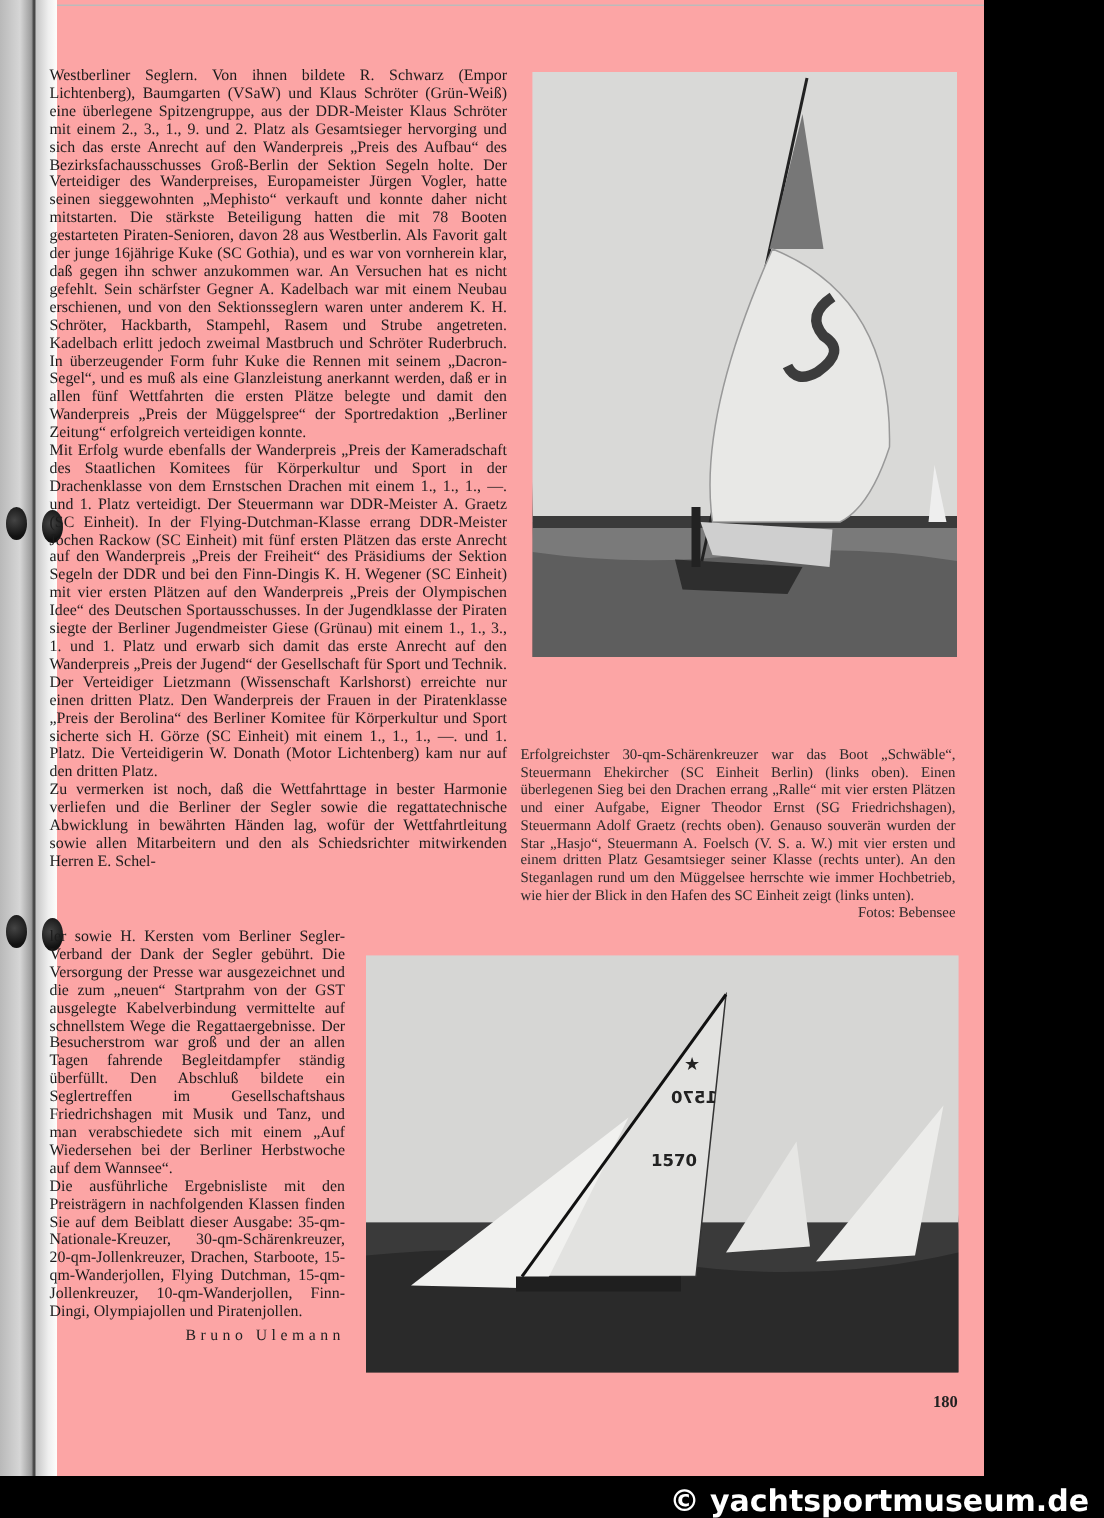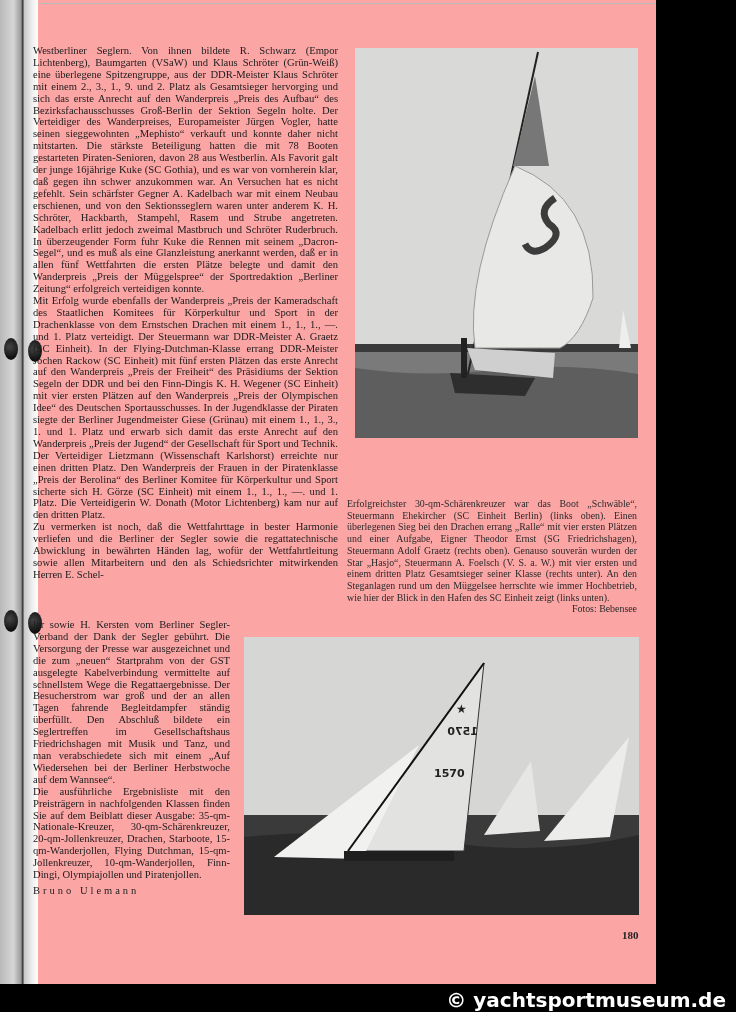--- a/index.html
+++ b/index.html
@@ -33,21 +33,21 @@
   .col-text {
     position: absolute; color: #1c1c1c; font-size: 10.6px; line-height: 11.9px;
     text-align: justify; hyphens: manual;
   }
   .col-text p { margin: 0; text-indent: 0; }
   #left-main { left: 33px; top: 45px; width: 305px; }
   #left-narrow { left: 33px; top: 587px; width: 197px; margin-top: 32px; }
   #caption { left: 347px; top: 498px; width: 290px; font-size: 9.9px; line-height: 11.7px; color: #2a2a2a; }
   .credit { float: right; }
   .author {
-    letter-spacing: 3px; font-size: 10.5px; margin-top: 4px; color: #222;
+    text-align: right; letter-spacing: 3px; font-size: 10.5px; margin-top: 4px; color: #222;
   }
 
   .photo { position: absolute; overflow: hidden; }
   #photo-dragon { left: 355px; top: 48px; width: 283px; height: 390px;
     background: linear-gradient(to bottom, #dcdcdc 0%, #d0d0d0 70%, #444 76%, #6a6a6a 80%, #3a3a3a 100%); }
   #photo-star { left: 244px; top: 637px; width: 395px; height: 278px;
     background: linear-gradient(to bottom, #d7d7d7 0%, #cfcfcf 62%, #3b3b3b 66%, #262626 100%); }
 
   .page-number {
     position: absolute; left: 622px; top: 929px; font-size: 11px; font-weight: bold; color: #222;

